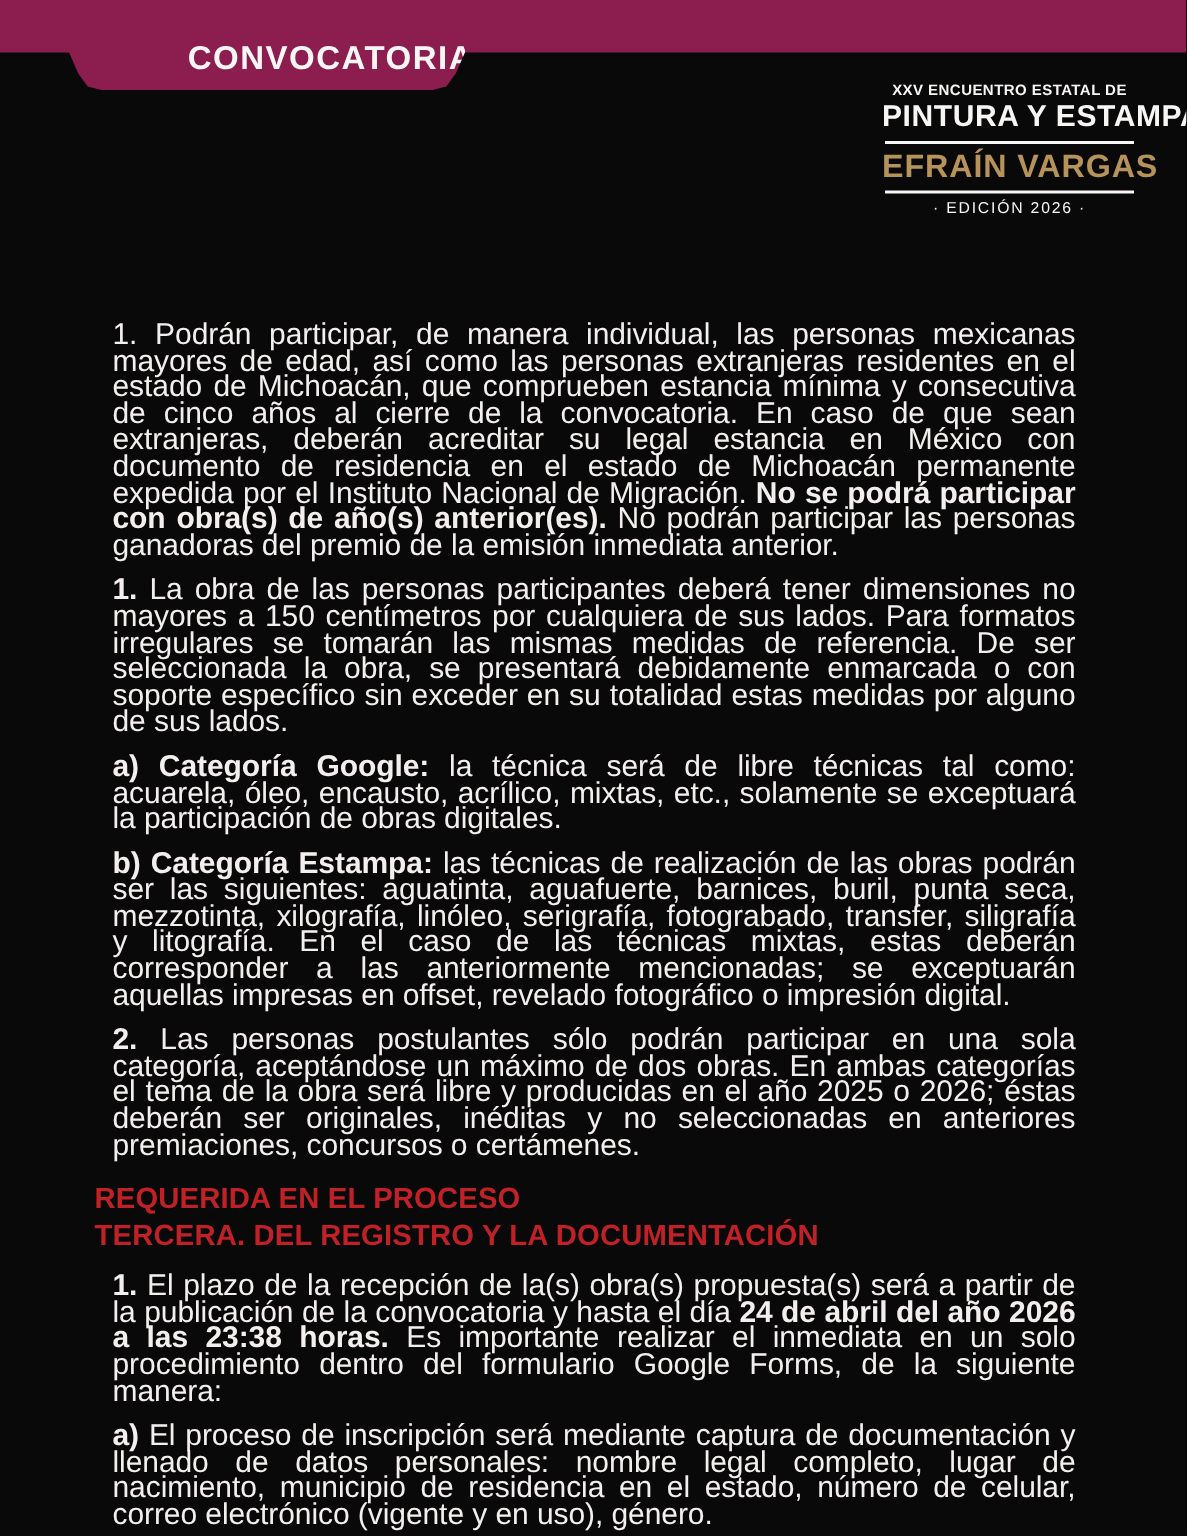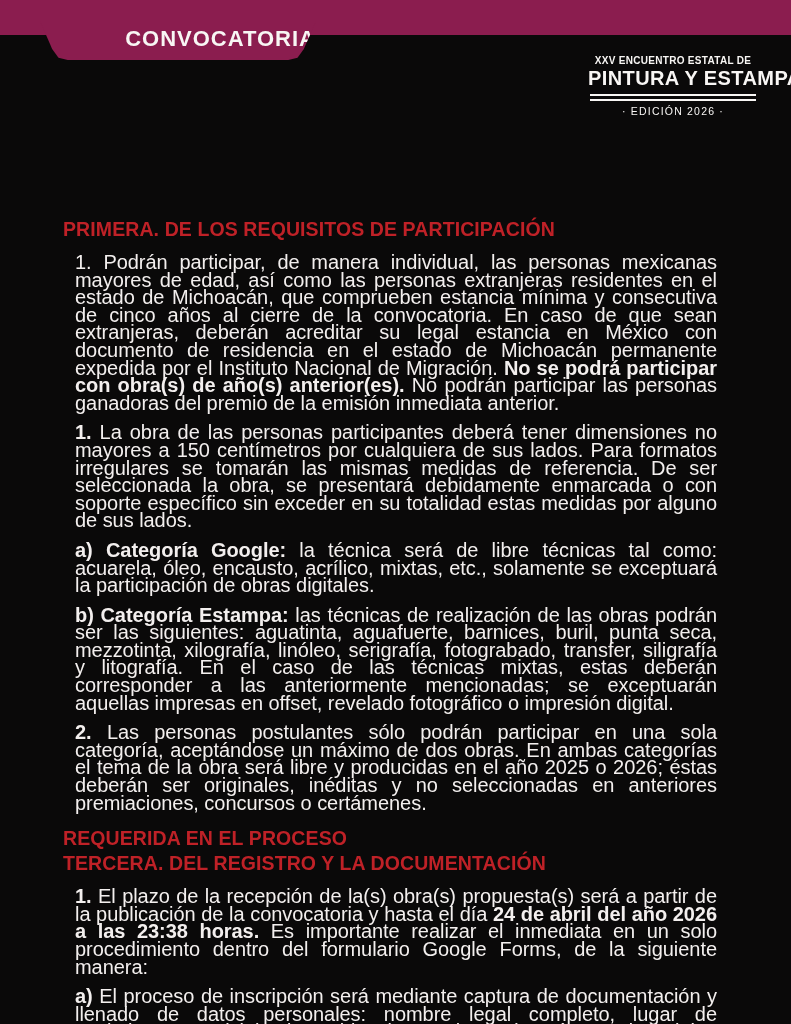--- a/index.html
+++ b/index.html
@@ -128,30 +128,28 @@
   <div class="top-bar"></div>
 
   <div class="ribbon">
     <span class="ribbon-label">CONVOCATORIA</span>
   </div>
 
   <div class="logo">
     <div class="logo-line1">XXV ENCUENTRO ESTATAL DE</div>
     <div class="logo-line2">PINTURA Y ESTAMPA</div>
     <div class="logo-rule"></div>
+    <div class="logo-name">EFRAÍN VARGAS</div>
     <div class="logo-rule2"></div>
     <div class="logo-edition">· EDICIÓN 2026 ·</div>
   </div>
 
   <div class="doc">
     <div id="sections">
         <section>
-          <h2 class="sec-heading">
-            <div>PRIMERA. DE LOS REQUISITOS DE PARTICIPACIÓN</div>
-          </h2>
           <p><span>1. Podrán participar, de manera individual, las personas mexicanas mayores de edad, así como las personas extranjeras residentes en el estado de Michoacán, que comprueben estancia mínima y consecutiva de cinco años al cierre de la convocatoria. En caso de que sean extranjeras, deberán acreditar su legal estancia en México con documento de residencia en el estado de Michoacán permanente expedida por el Instituto Nacional de Migración. </span><span class="b">No se podrá participar con obra(s) de año(s) anterior(es).</span><span> No podrán participar las personas ganadoras del premio de la emisión inmediata anterior.</span></p>
         </section>
         <section>
           <p><span class="b">1.</span><span> La obra de las personas participantes deberá tener dimensiones no mayores a 150 centímetros por cualquiera de sus lados. Para formatos irregulares se tomarán las mismas medidas de referencia. De ser seleccionada la obra, se presentará debidamente enmarcada o con soporte específico sin exceder en su totalidad estas medidas por alguno de sus lados.</span></p>
           <p><span class="b">a) Categoría Google:</span><span> la técnica será de libre técnicas tal como: acuarela, óleo, encausto, acrílico, mixtas, etc., solamente se exceptuará la participación de obras digitales.</span></p>
           <p><span class="b">b) Categoría Estampa:</span><span> las técnicas de realización de las obras podrán ser las siguientes: aguatinta, aguafuerte, barnices, buril, punta seca, mezzotinta, xilografía, linóleo, serigrafía, fotograbado, transfer, siligrafía y litografía. En el caso de las técnicas mixtas, estas deberán corresponder a las anteriormente mencionadas; se exceptuarán aquellas impresas en offset, revelado fotográfico o impresión digital.</span></p>
           <p><span class="b">2.</span><span> Las personas postulantes sólo podrán participar en una sola categoría, aceptándose un máximo de dos obras. En ambas categorías el tema de la obra será libre y producidas en el año 2025 o 2026; éstas deberán ser originales, inéditas y no seleccionadas en anteriores premiaciones, concursos o certámenes.</span></p>
         </section>
         <section>
           <h2 class="sec-heading">

